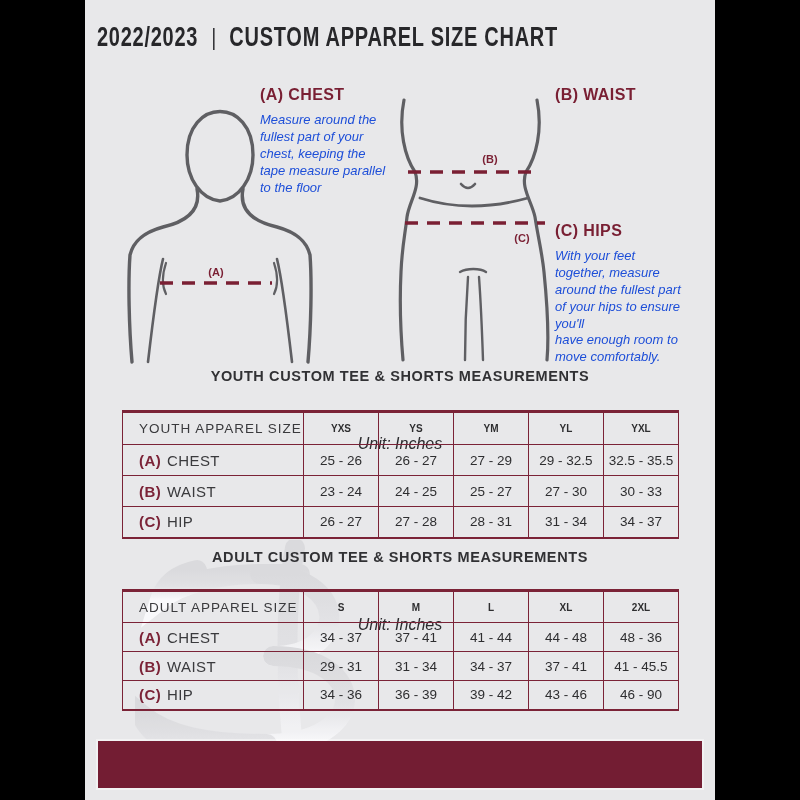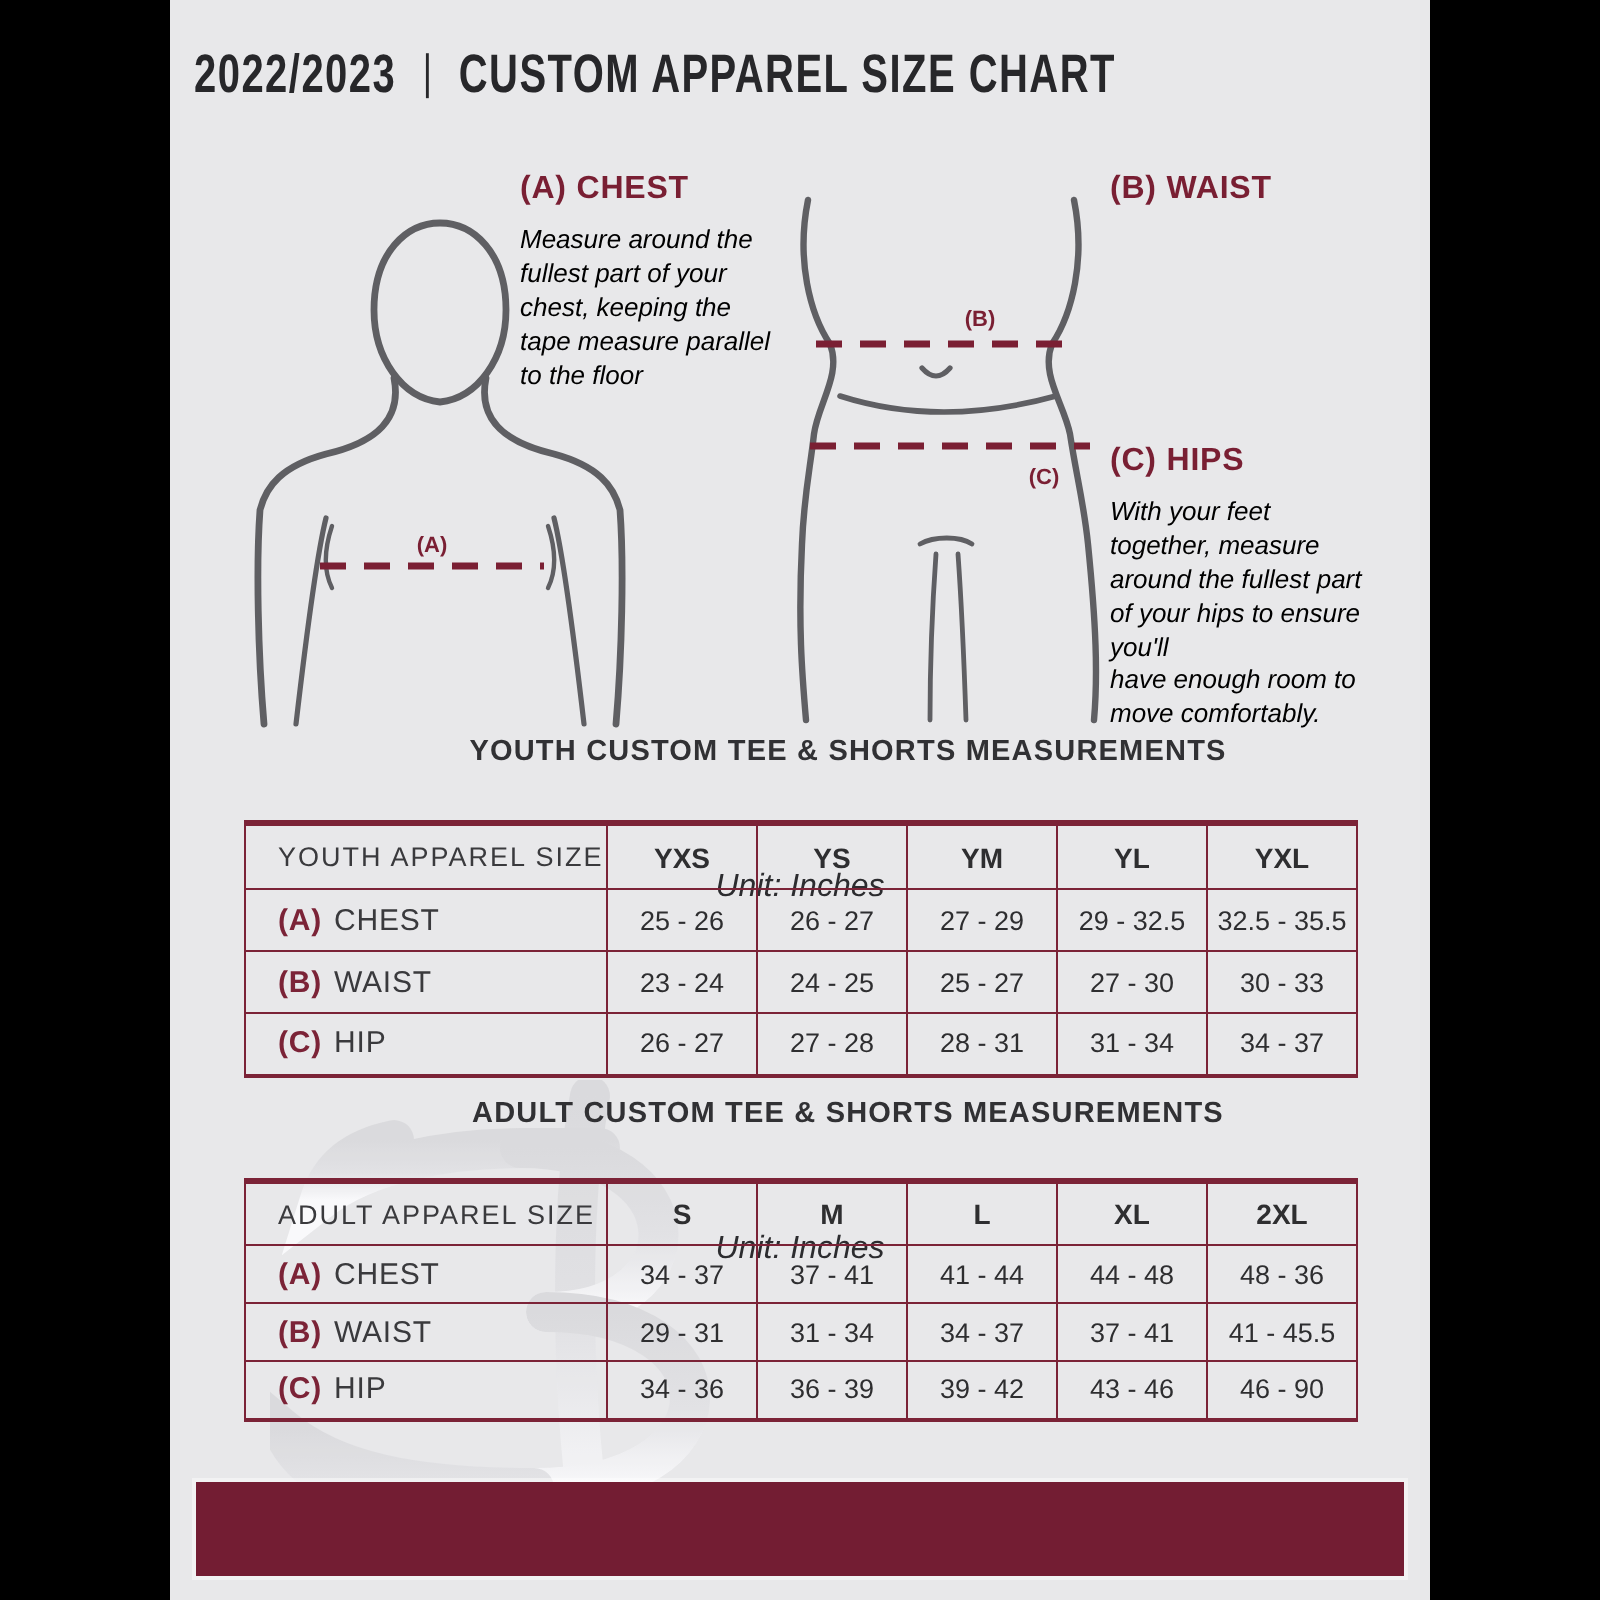--- a/index.html
+++ b/index.html
@@ -24,49 +24,49 @@
   .hdr-year,.hdr-title{
     font-weight:bold;font-size:27px;letter-spacing:1px;color:#27272a;
   }
   .hdr-div{font-size:24px;font-weight:400;color:#27272a;padding:0 2px}
   
   .guide{position:absolute;top:74px;left:0;width:630px;height:292px}
   .figs{position:absolute;left:0;top:0}
   .g-block{position:absolute;width:158px}
   .g-head{font-size:16px;font-weight:bold;color:#791f33;letter-spacing:.4px}
   .g-desc{
-    margin-top:8px;font-size:13px;font-style:italic;color:#000000;
+    margin-top:8px;font-size:13px;font-style:italic;color:#1d4ed8;
     line-height:1.3;white-space:pre-line;
   }
   #chest-block{left:175px;top:12px}
   #waist-block{left:470px;top:12px}
   #hips-block{left:470px;top:148px}
   
   .sec-title{
     position:absolute;left:0;width:100%;text-align:center;
-    font-size:14.5px;font-weight:bold;letter-spacing:.6px;color:#313134;padding-left:24px;
+    font-size:14.5px;font-weight:bold;letter-spacing:.6px;color:#313134;
   }
   .sec-unit{
     position:absolute;left:0;width:100%;text-align:center;
     font-size:16px;font-style:italic;color:#2c2c2f;margin-top:48px;
   }
   #youth-title{top:368px}#youth-unit{top:387px}
   #adult-title{top:549px}#adult-unit{top:568px}
   
   .size-table{
     position:absolute;left:37px;width:556px;border-collapse:collapse;
     table-layout:fixed;background:transparent;border-radius:16px;
   }
   #youth-table{top:410px}
   #adult-table{top:589px}
   .size-table th,.size-table td{
     border:1.4px solid #7b2337;padding:0;text-align:center;
     color:#2e2e30;font-size:13.5px;
   }
-  .size-table thead th{border-top-width:3px;font-weight:bold;font-size:14px}
+  .size-table thead th{border-top-width:3px;font-weight:bold;font-size:10px}
   .size-table tbody tr:last-child td{border-bottom-width:2.5px}
   .size-table th.lbl{
     font-weight:normal;font-size:13.5px;letter-spacing:1px;color:#3a3a3d;
   }
   .size-table .lbl{text-align:left;padding-left:16px}
   .size-table td.lbl{font-size:15px;letter-spacing:.4px;color:#3a3a3d}
   .mk{font-weight:bold;color:#7b2337;margin-right:6px}
   #youth-table thead tr{height:33px}
   #youth-table tbody tr{height:31px}
   #adult-table thead tr{height:32px}

